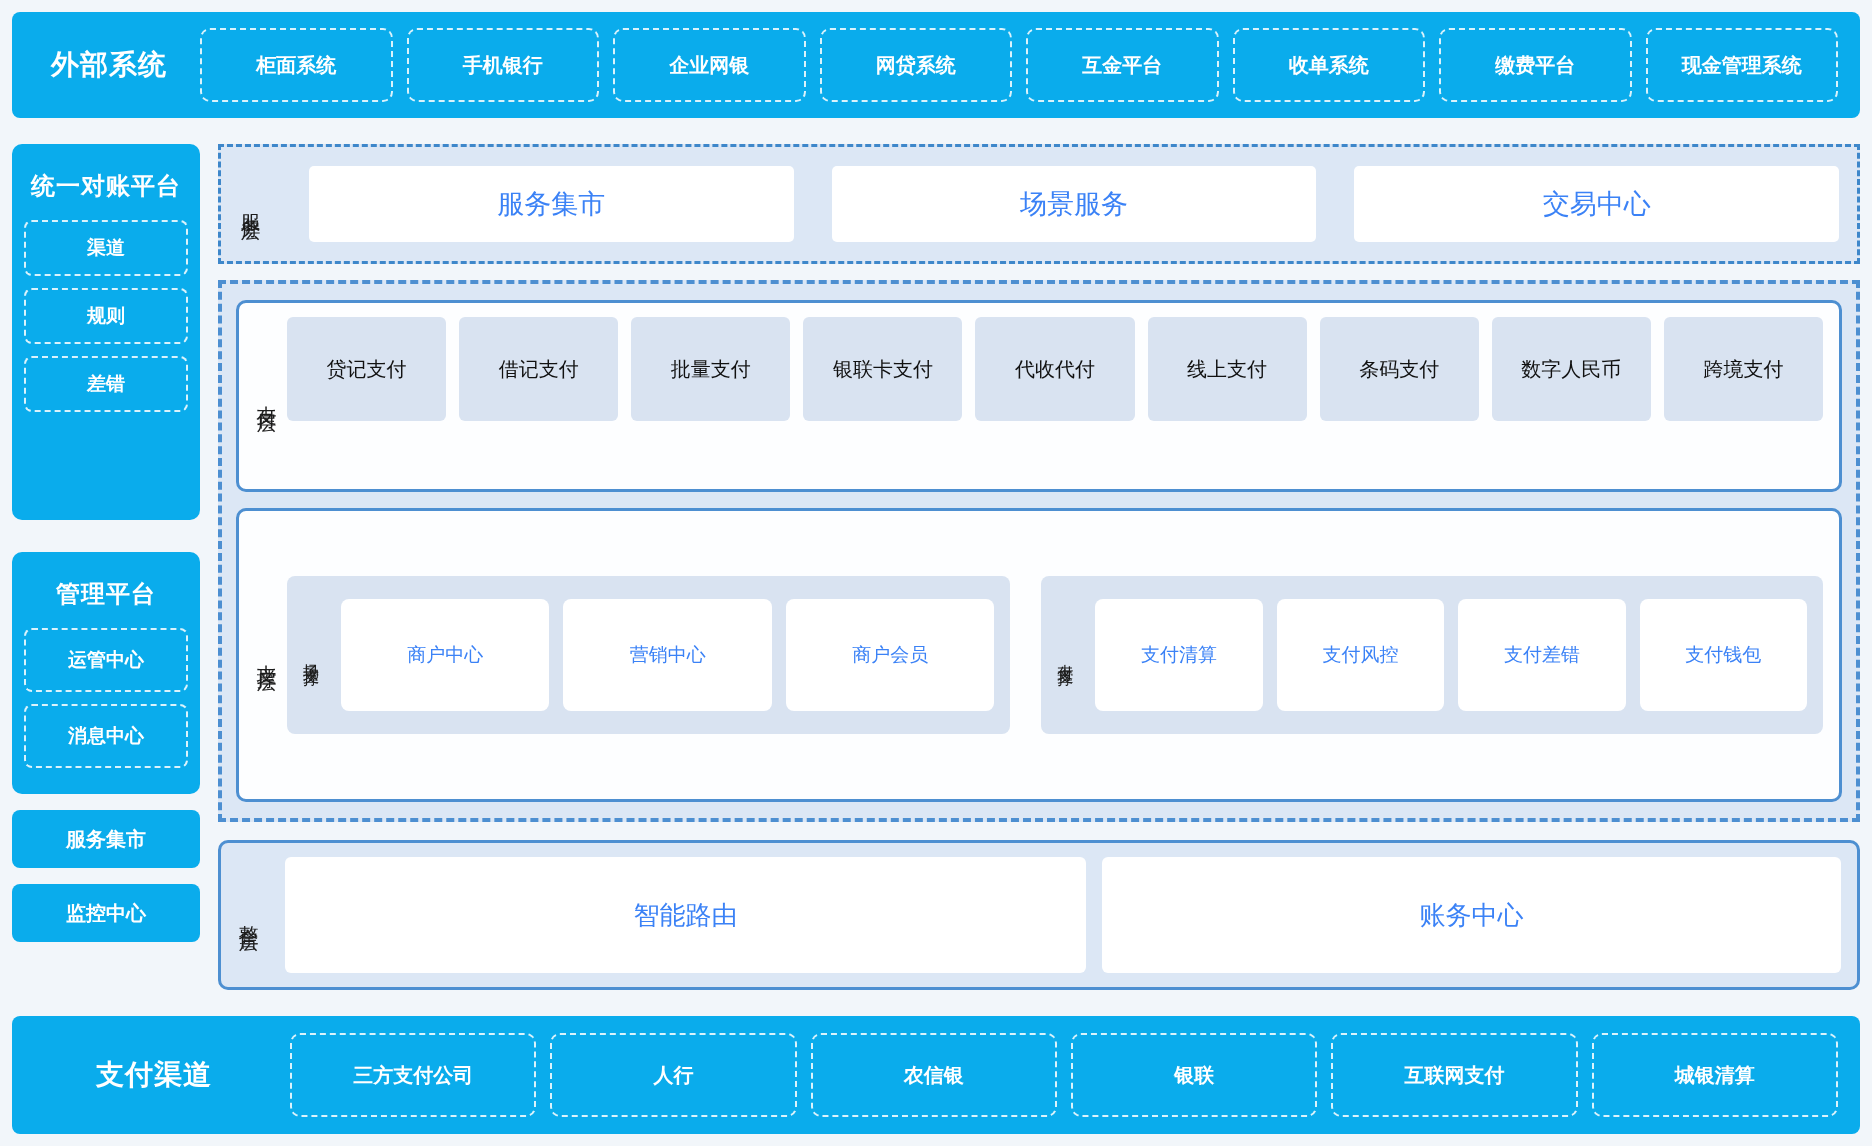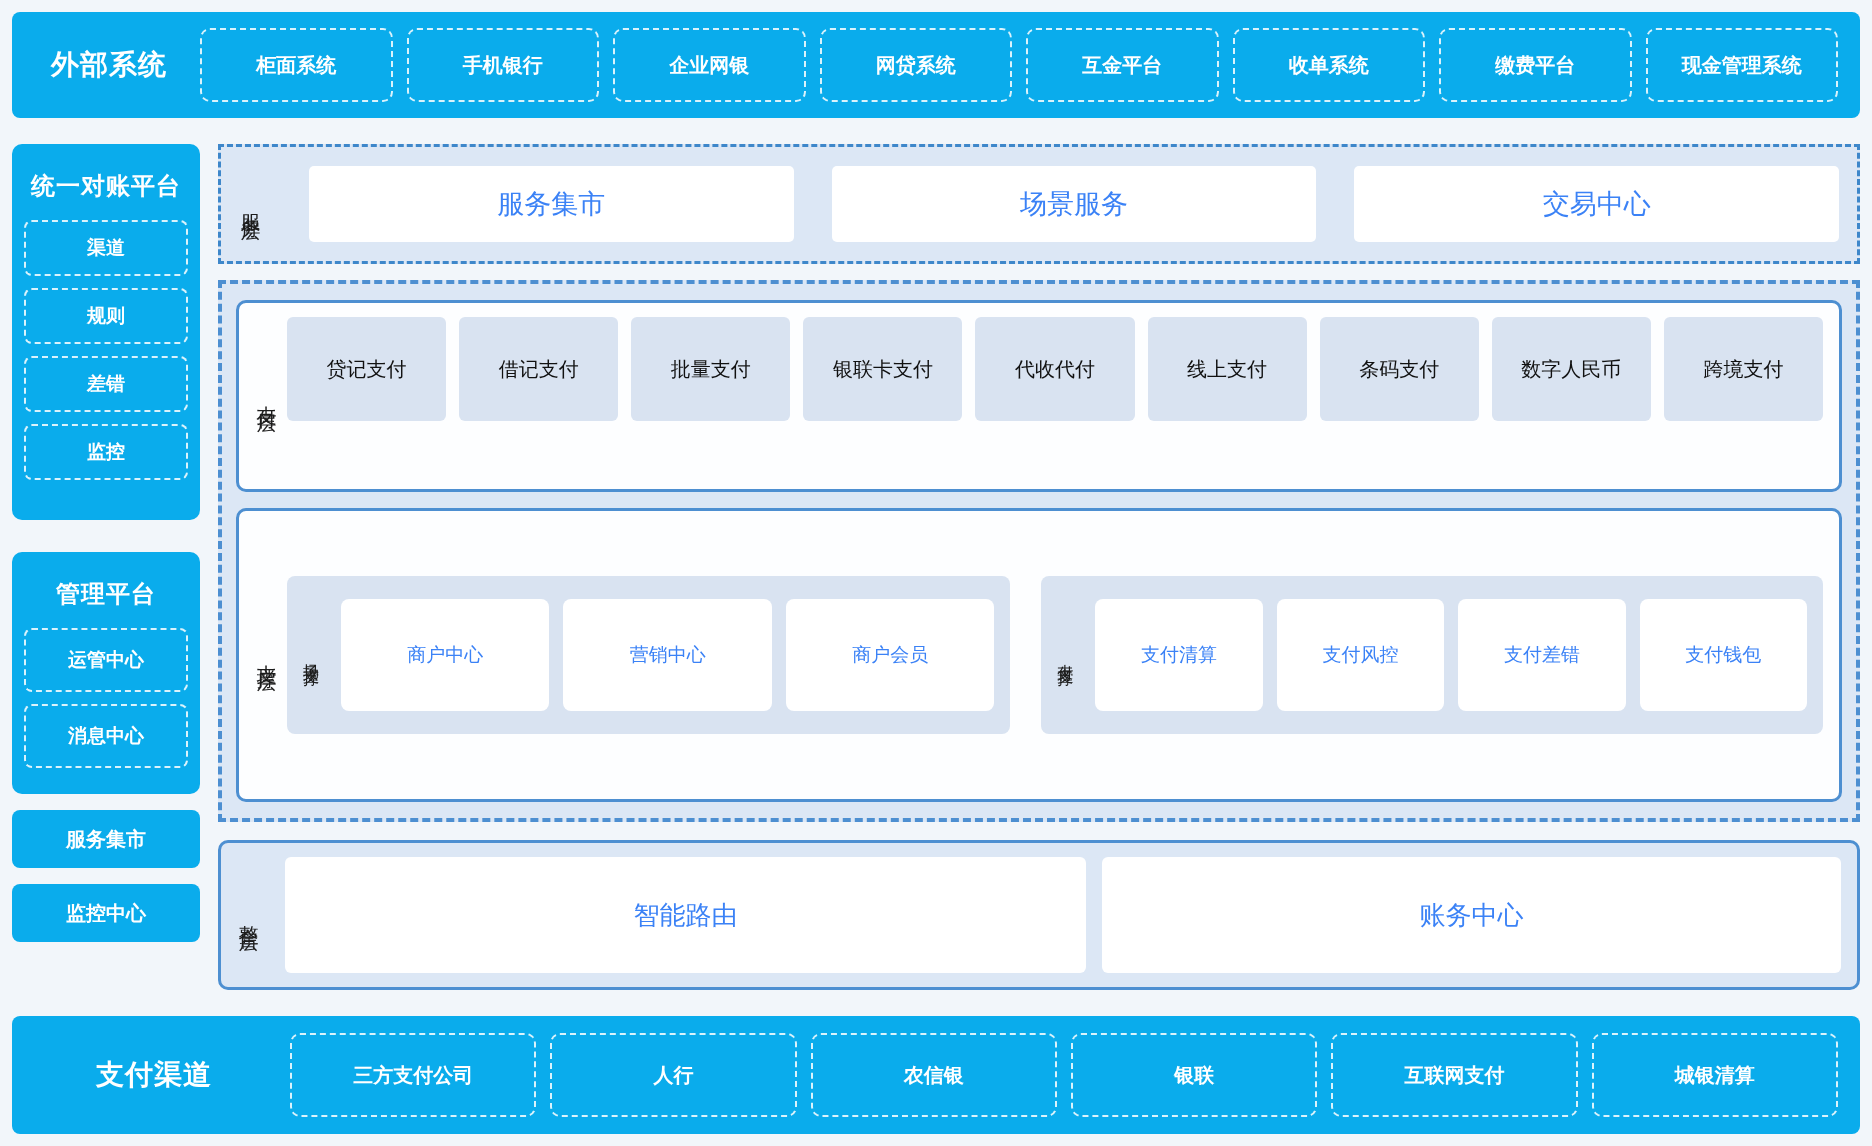--- a/index.html
+++ b/index.html
@@ -165,21 +165,20 @@
   </header>
 
   <div class="middle">
 
     <aside class="sidebar">
       <section class="side-block recon">
         <div class="side-title">统一对账平台</div>
         <div class="side-item">渠道</div>
         <div class="side-item">规则</div>
         <div class="side-item">差错</div>
-        <div class="side-item">监控</div>
       </section>
 
       <section class="side-block mgmt">
         <div class="side-title">管理平台</div>
         <div class="side-item">运管中心</div>
         <div class="side-item">消息中心</div>
       </section>
 
       <div class="side-solid">服务集市</div>
       <div class="side-solid">监控中心</div>

